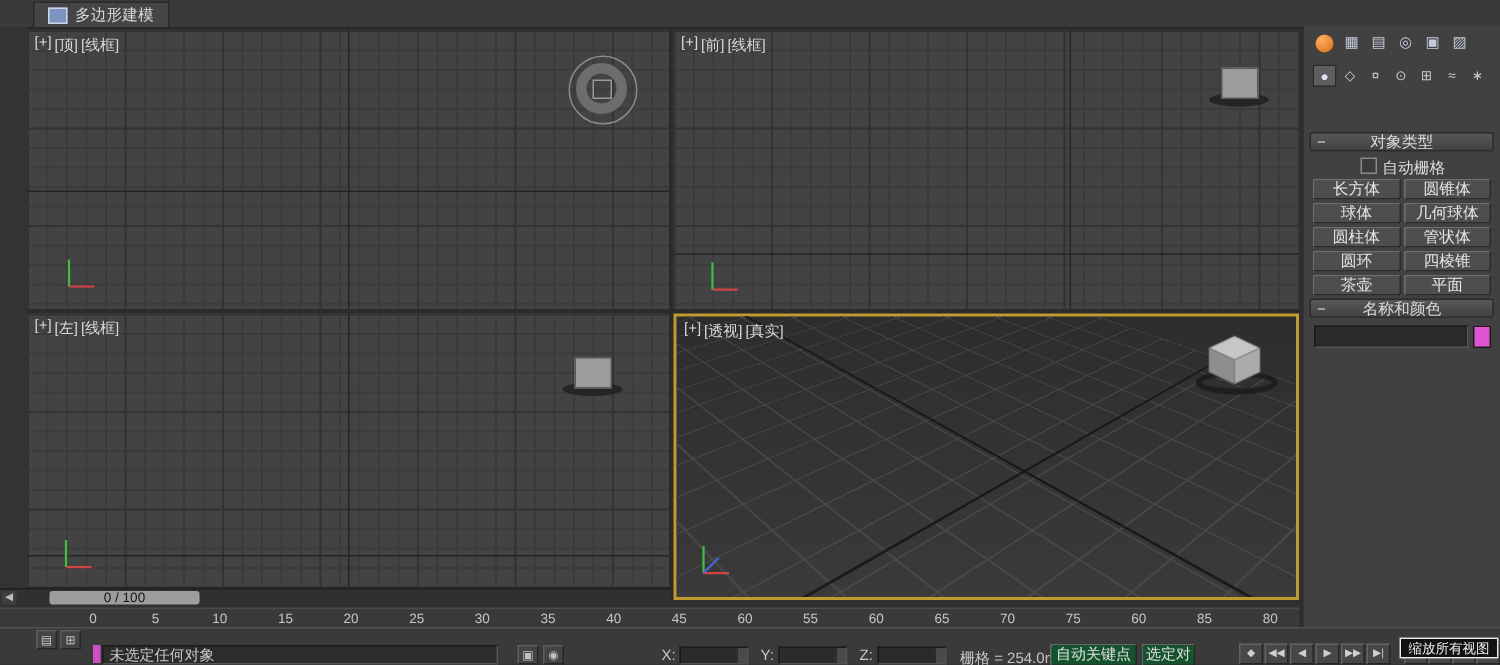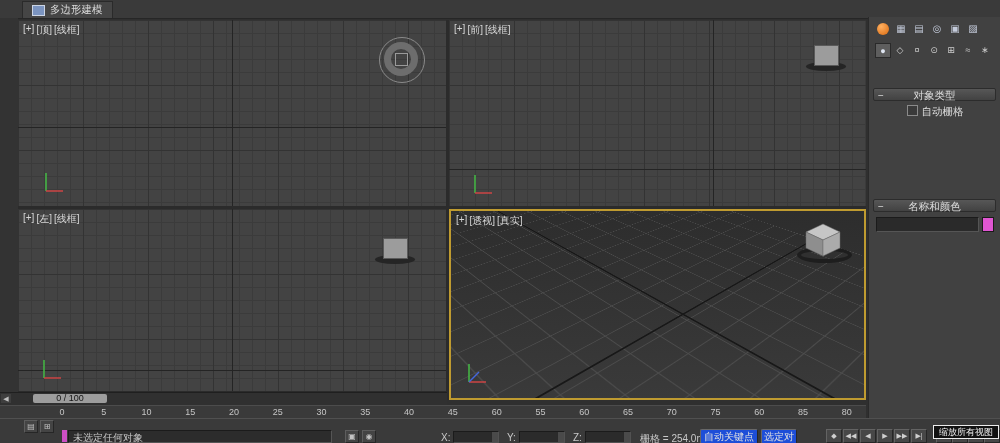--- a/index.html
+++ b/index.html
@@ -41,36 +41,36 @@
       background-size:34px 34px;transform:perspective(460px) rotateX(58deg) rotateZ(45deg);transform-origin:52% 48%;}
   .persp-axis-h{position:absolute;left:0;right:0;top:52%;height:2px;background:#181818;}
   .persp-axis-v{position:absolute;top:0;bottom:0;left:55%;width:2px;background:#181818;}
   .persp-ring{position:absolute;left:346px;top:36px;width:55px;height:16px;border:4px solid #1e1e1e;border-radius:50%;box-sizing:border-box;}
   .persp-cube{position:absolute;left:352px;top:12px;}
   .tripod{position:absolute;z-index:5;}
 
   
   #time-slider{position:absolute;left:0;top:392px;width:447px;height:12px;background:#303030;border-top:1px solid #1f1f1f;border-bottom:1px solid #1f1f1f;}
   .ts-prev{position:absolute;left:1px;top:1px;width:10px;height:9px;background:#3e3e3e;color:#bdbdbd;font-size:7px;line-height:9px;text-align:center;}
-  .ts-thumb{position:absolute;left:33px;top:1px;width:74px;height:9px;background:#9d9d9d;border-radius:2px;color:#151515;font-size:9px;line-height:9px;text-align:center;}
+  .ts-thumb{position:absolute;left:33px;top:1px;width:100px;height:9px;background:#9d9d9d;border-radius:2px;color:#151515;font-size:9px;line-height:9px;text-align:center;}
   #trackbar{position:absolute;left:0;top:405px;width:866px;height:13px;background:#3a3a3a;border-top:1px solid #4c4c4c;border-bottom:1px solid #262626;}
   .tb-ticks{position:absolute;left:58px;right:14px;top:0;height:13px;display:flex;justify-content:space-between;font-size:9px;color:#c6c6c6;line-height:13px;}
   .tb-ticks span{min-width:8px;text-align:center;}
 
   
   #status-bar{position:absolute;left:0;top:418px;width:1000px;height:25px;background:#3a3a3a;border-top:1px solid #505050;box-sizing:border-box;}
   .mini-btn{position:absolute;width:14px;height:13px;background:#444;border:1px solid;border-color:#5d5d5d #262626 #262626 #5d5d5d;
             color:#c2c2c2;font-size:8px;text-align:center;line-height:12px;box-sizing:border-box;}
   .listener-strip{position:absolute;left:62px;top:11px;width:5px;height:12px;background:#cc4fc4;}
   .prompt-field{position:absolute;left:68px;top:11px;width:264px;height:13px;background:#2c2c2c;
                 border:1px solid;border-color:#1b1b1b #555 #555 #1b1b1b;color:#c8c8c8;font-size:10px;line-height:13px;padding-left:4px;box-sizing:border-box;}
   .sb-label{position:absolute;top:13px;color:#c8c8c8;font-size:10px;}
   .tt-input{position:absolute;top:12px;width:46px;height:12px;background:#2b2b2b;border:1px solid;border-color:#1b1b1b #525252 #525252 #1b1b1b;box-sizing:border-box;}
   .tt-input .spin{position:absolute;right:0;top:0;width:6px;height:100%;background:#4a4a4a;border-left:1px solid #2a2a2a;}
-  .sb-btn{position:absolute;top:10px;height:15px;background:#1d4ed8;border:1px solid;border-color:#686868 #272727 #272727 #686868;
+  .sb-btn{position:absolute;top:10px;height:15px;background:#14532d;border:1px solid;border-color:#686868 #272727 #272727 #686868;
           border-radius:2px;color:#e0e0e0;font-size:10px;text-align:center;line-height:14px;box-sizing:border-box;}
   .pb-btn{position:absolute;top:10px;width:16px;height:14px;background:#474747;border:1px solid;border-color:#636363 #262626 #262626 #636363;
           color:#cfcfcf;font-size:7px;text-align:center;line-height:12px;box-sizing:border-box;}
   .tooltip{position:absolute;left:933px;top:6px;width:66px;height:14px;background:#121212;border:1px solid #ececec;
            color:#f0f0f0;font-size:9px;line-height:13px;text-align:center;z-index:20;box-sizing:border-box;}
 
   
   #command-panel{position:absolute;left:868px;top:17px;width:132px;height:401px;background:#414141;border-left:1px solid #2a2a2a;box-sizing:border-box;}
   .tab-icons{position:absolute;left:6px;top:4px;display:flex;gap:2px;}
   .tab-ic{width:16px;height:16px;text-align:center;line-height:16px;font-size:10px;color:#c4cbdb;}
@@ -277,20 +277,32 @@
 
   <div class="rollout" id="rollout-objtype">
     <span class="minus">−</span>
     <span>对象类型</span>
   </div>
 
   <div class="autogrid-row">
     <span class="checkbox"></span><span>自动栅格</span>
   </div>
 
+  <div class="obj-grid">
+    <div class="obj-btn">长方体</div>
+    <div class="obj-btn">圆锥体</div>
+    <div class="obj-btn">球体</div>
+    <div class="obj-btn">几何球体</div>
+    <div class="obj-btn">圆柱体</div>
+    <div class="obj-btn">管状体</div>
+    <div class="obj-btn">圆环</div>
+    <div class="obj-btn">四棱锥</div>
+    <div class="obj-btn">茶壶</div>
+    <div class="obj-btn">平面</div>
+  </div>
 
   <div class="rollout" id="rollout-namecolor">
     <span class="minus">−</span>
     <span>名称和颜色</span>
   </div>
 
   <div class="name-row">
     <div class="name-input"></div>
     <div class="color-swatch" style="background-color: rgb(224, 86, 210);"></div>
   </div>

